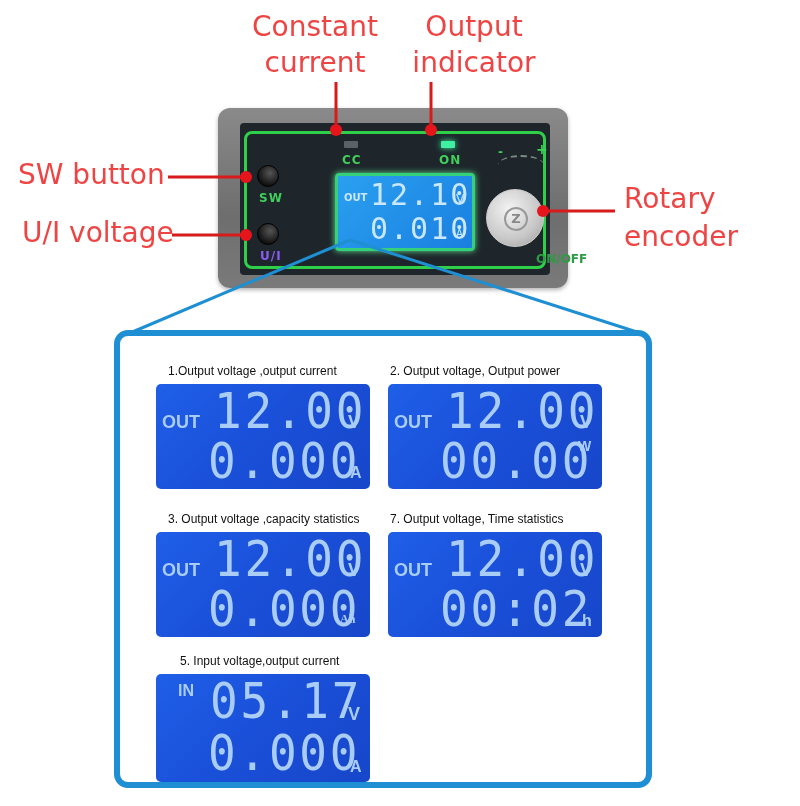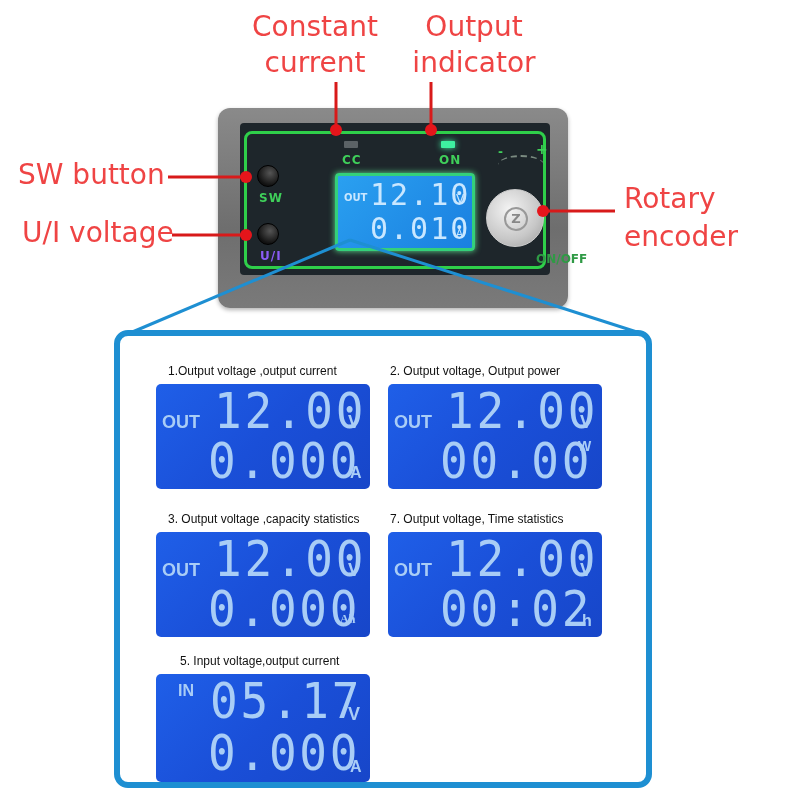--- a/index.html
+++ b/index.html
@@ -7,21 +7,21 @@
   body { position: relative; font-family: "DejaVu Sans", sans-serif; }
 
   .callout {
     position: absolute; color: #ef4444; font-size: 28px; line-height: 38px;
     font-family: "DejaVu Sans", sans-serif; font-weight: normal;
   }
   .callout.center { text-align: center; }
 
   
   .device {
-    position: absolute; left: 218px; top: 108px; width: 350px; height: 200px;
+    position: absolute; left: 218px; top: 108px; width: 350px; height: 180px;
     background: linear-gradient(#8a8a8a, #6e6e6e 60%, #7a7a7a);
     border-radius: 12px; box-shadow: 0 2px 4px rgba(0,0,0,.3);
   }
   .device-face {
     position: absolute; left: 22px; top: 15px; width: 310px; height: 152px;
     background: #1e262b; border-radius: 4px;
   }
   .green-frame {
     position: absolute; left: 4px; top: 8px; width: 302px; height: 138px;
     border: 3px solid #2fcf4a; border-radius: 8px;

